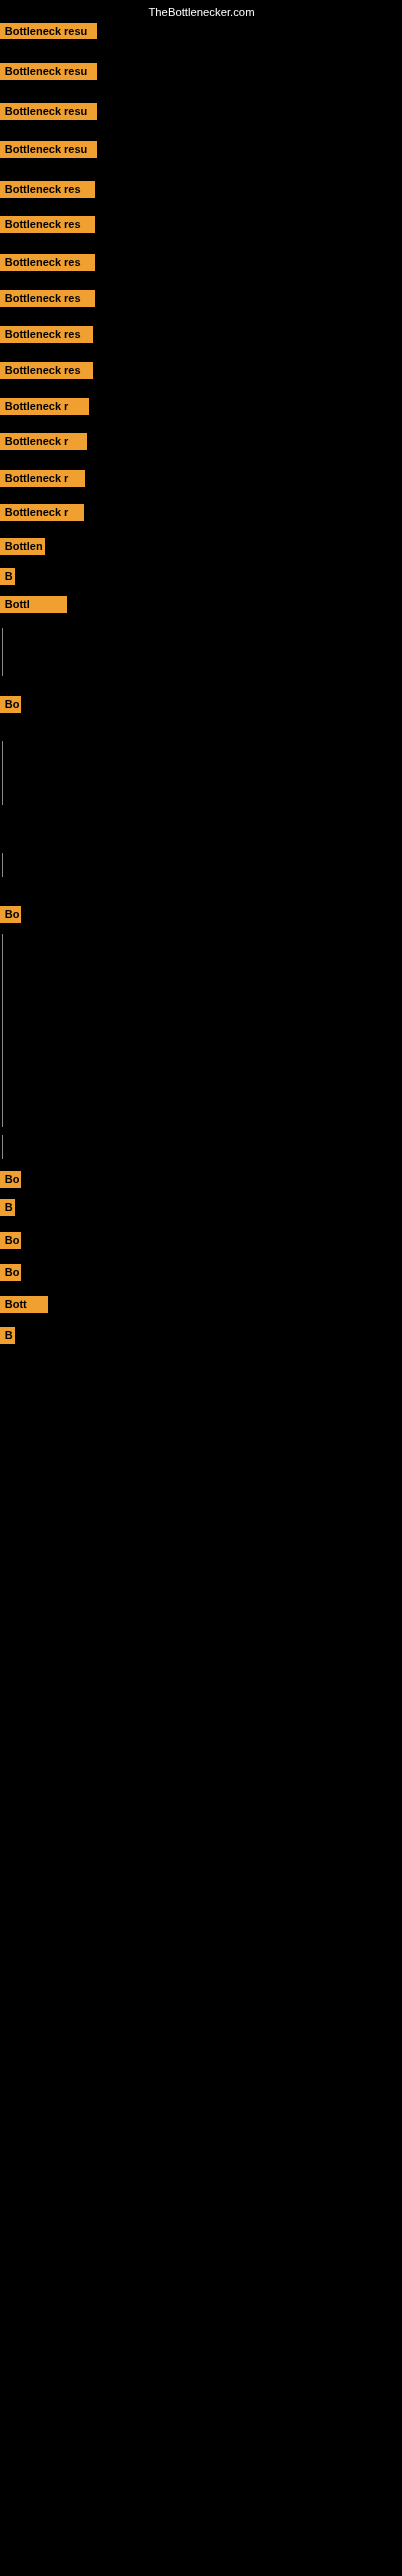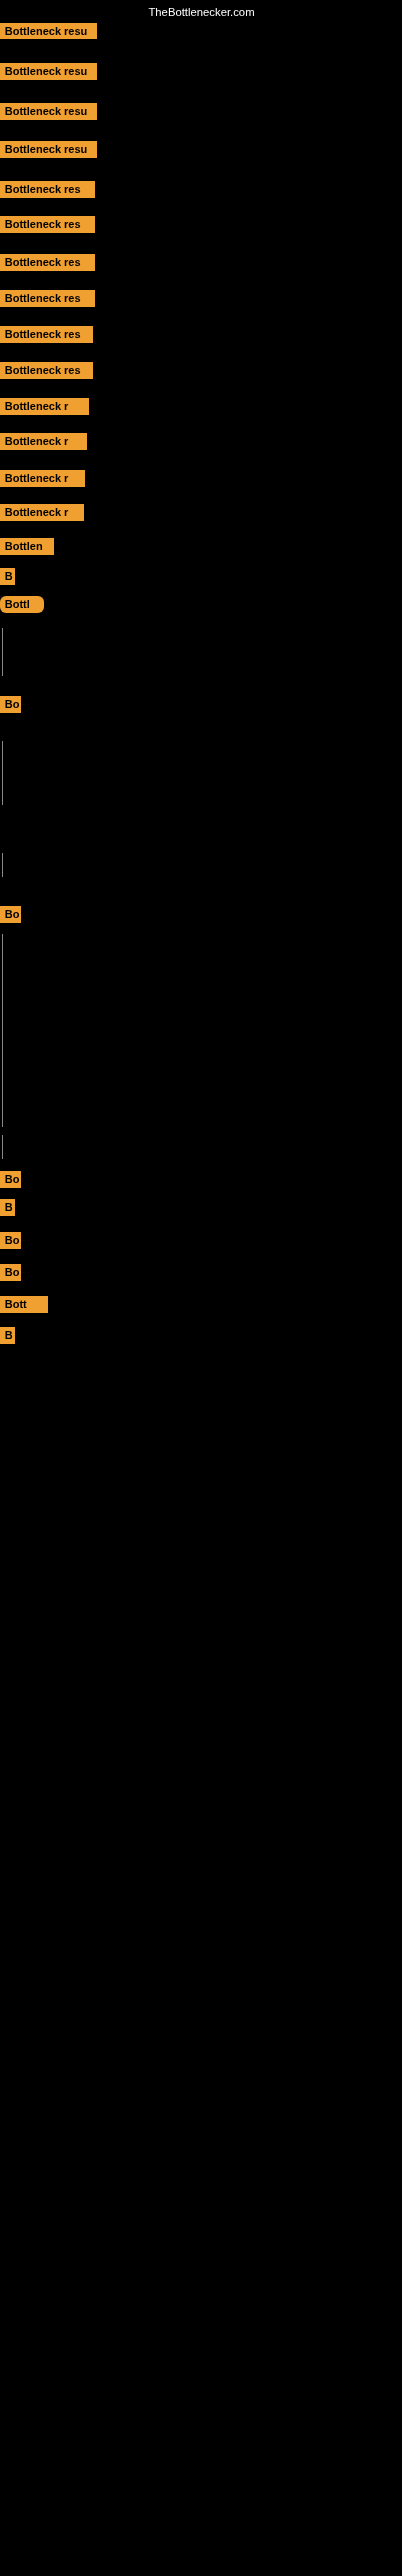--- a/index.html
+++ b/index.html
@@ -49,23 +49,23 @@
 <div class="bottleneck-badge" style="top: 181px; left: 0px; width: 95px;">Bottleneck res</div>
 <div class="bottleneck-badge" style="top: 216px; left: 0px; width: 95px;">Bottleneck res</div>
 <div class="bottleneck-badge" style="top: 254px; left: 0px; width: 95px;">Bottleneck res</div>
 <div class="bottleneck-badge" style="top: 290px; left: 0px; width: 95px;">Bottleneck res</div>
 <div class="bottleneck-badge" style="top: 326px; left: 0px; width: 93px;">Bottleneck res</div>
 <div class="bottleneck-badge" style="top: 362px; left: 0px; width: 93px;">Bottleneck res</div>
 <div class="bottleneck-badge" style="top: 398px; left: 0px; width: 89px;">Bottleneck r</div>
 <div class="bottleneck-badge" style="top: 433px; left: 0px; width: 87px;">Bottleneck r</div>
 <div class="bottleneck-badge" style="top: 470px; left: 0px; width: 85px;">Bottleneck r</div>
 <div class="bottleneck-badge" style="top: 504px; left: 0px; width: 84px;">Bottleneck r</div>
-<div class="bottleneck-badge" style="top: 538px; left: 0px; width: 54px;">Bottlen</div>
+<div class="bottleneck-badge" style="top: 538px; left: 0px; width: 45px;">Bottlen</div>
 <div class="bottleneck-badge" style="top: 568px; left: 0px; width: 14.5px;">B</div>
-<div class="bottleneck-badge" style="top: 596px; left: 0px; width: 44px; border-radius: 6px;">Bottl</div>
+<div class="bottleneck-badge" style="top: 596px; left: 0px; width: 67px;">Bottl</div>
 <div class="bottleneck-badge" style="top: 696px; left: 0px; width: 21px;">Bo</div>
 <div class="bottleneck-badge" style="top: 906px; left: 0px; width: 21px;">Bo</div>
 <div class="bottleneck-badge" style="top: 1171px; left: 0px; width: 21px;">Bo</div>
 <div class="bottleneck-badge" style="top: 1199px; left: 0px; width: 14.5px;">B</div>
 <div class="bottleneck-badge" style="top: 1232px; left: 0px; width: 21px;">Bo</div>
 <div class="bottleneck-badge" style="top: 1264px; left: 0px; width: 21px;">Bo</div>
 <div class="bottleneck-badge" style="top: 1296px; left: 0px; width: 48px;">Bott</div>
 <div class="bottleneck-badge" style="top: 1327px; left: 0px; width: 14.5px;">B</div>
 <div class="vertical-line" style="top: 628px; left: 1.6px; height: 48px;"></div>
 <div class="vertical-line" style="top: 741px; left: 1.6px; height: 64px;"></div>

